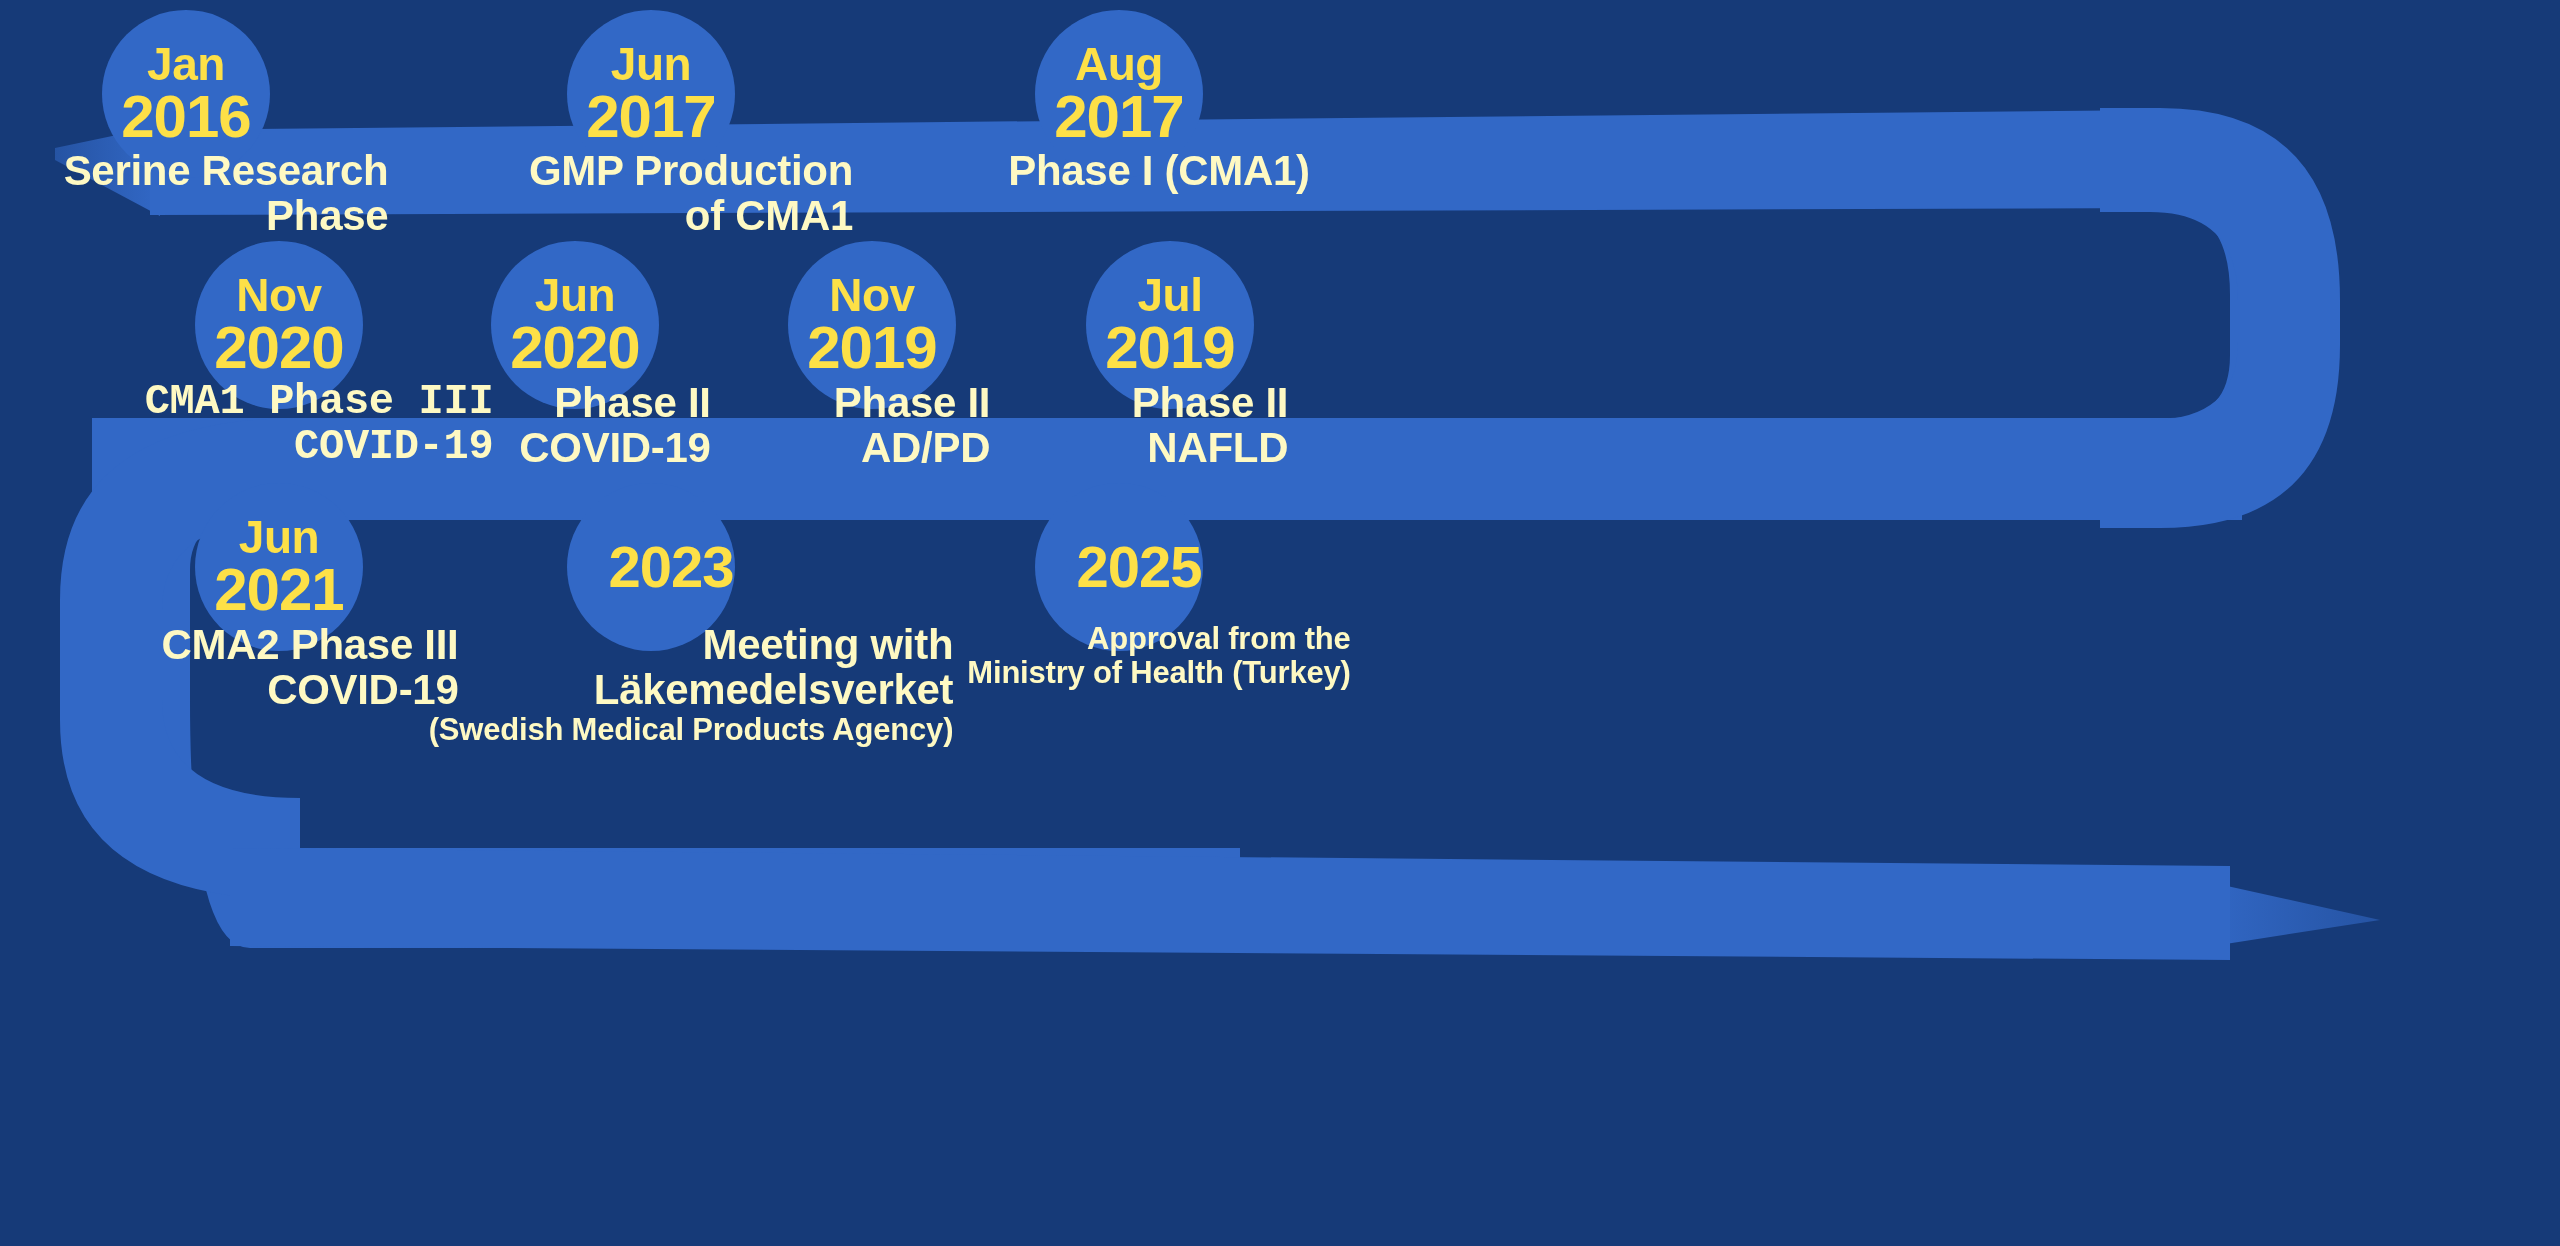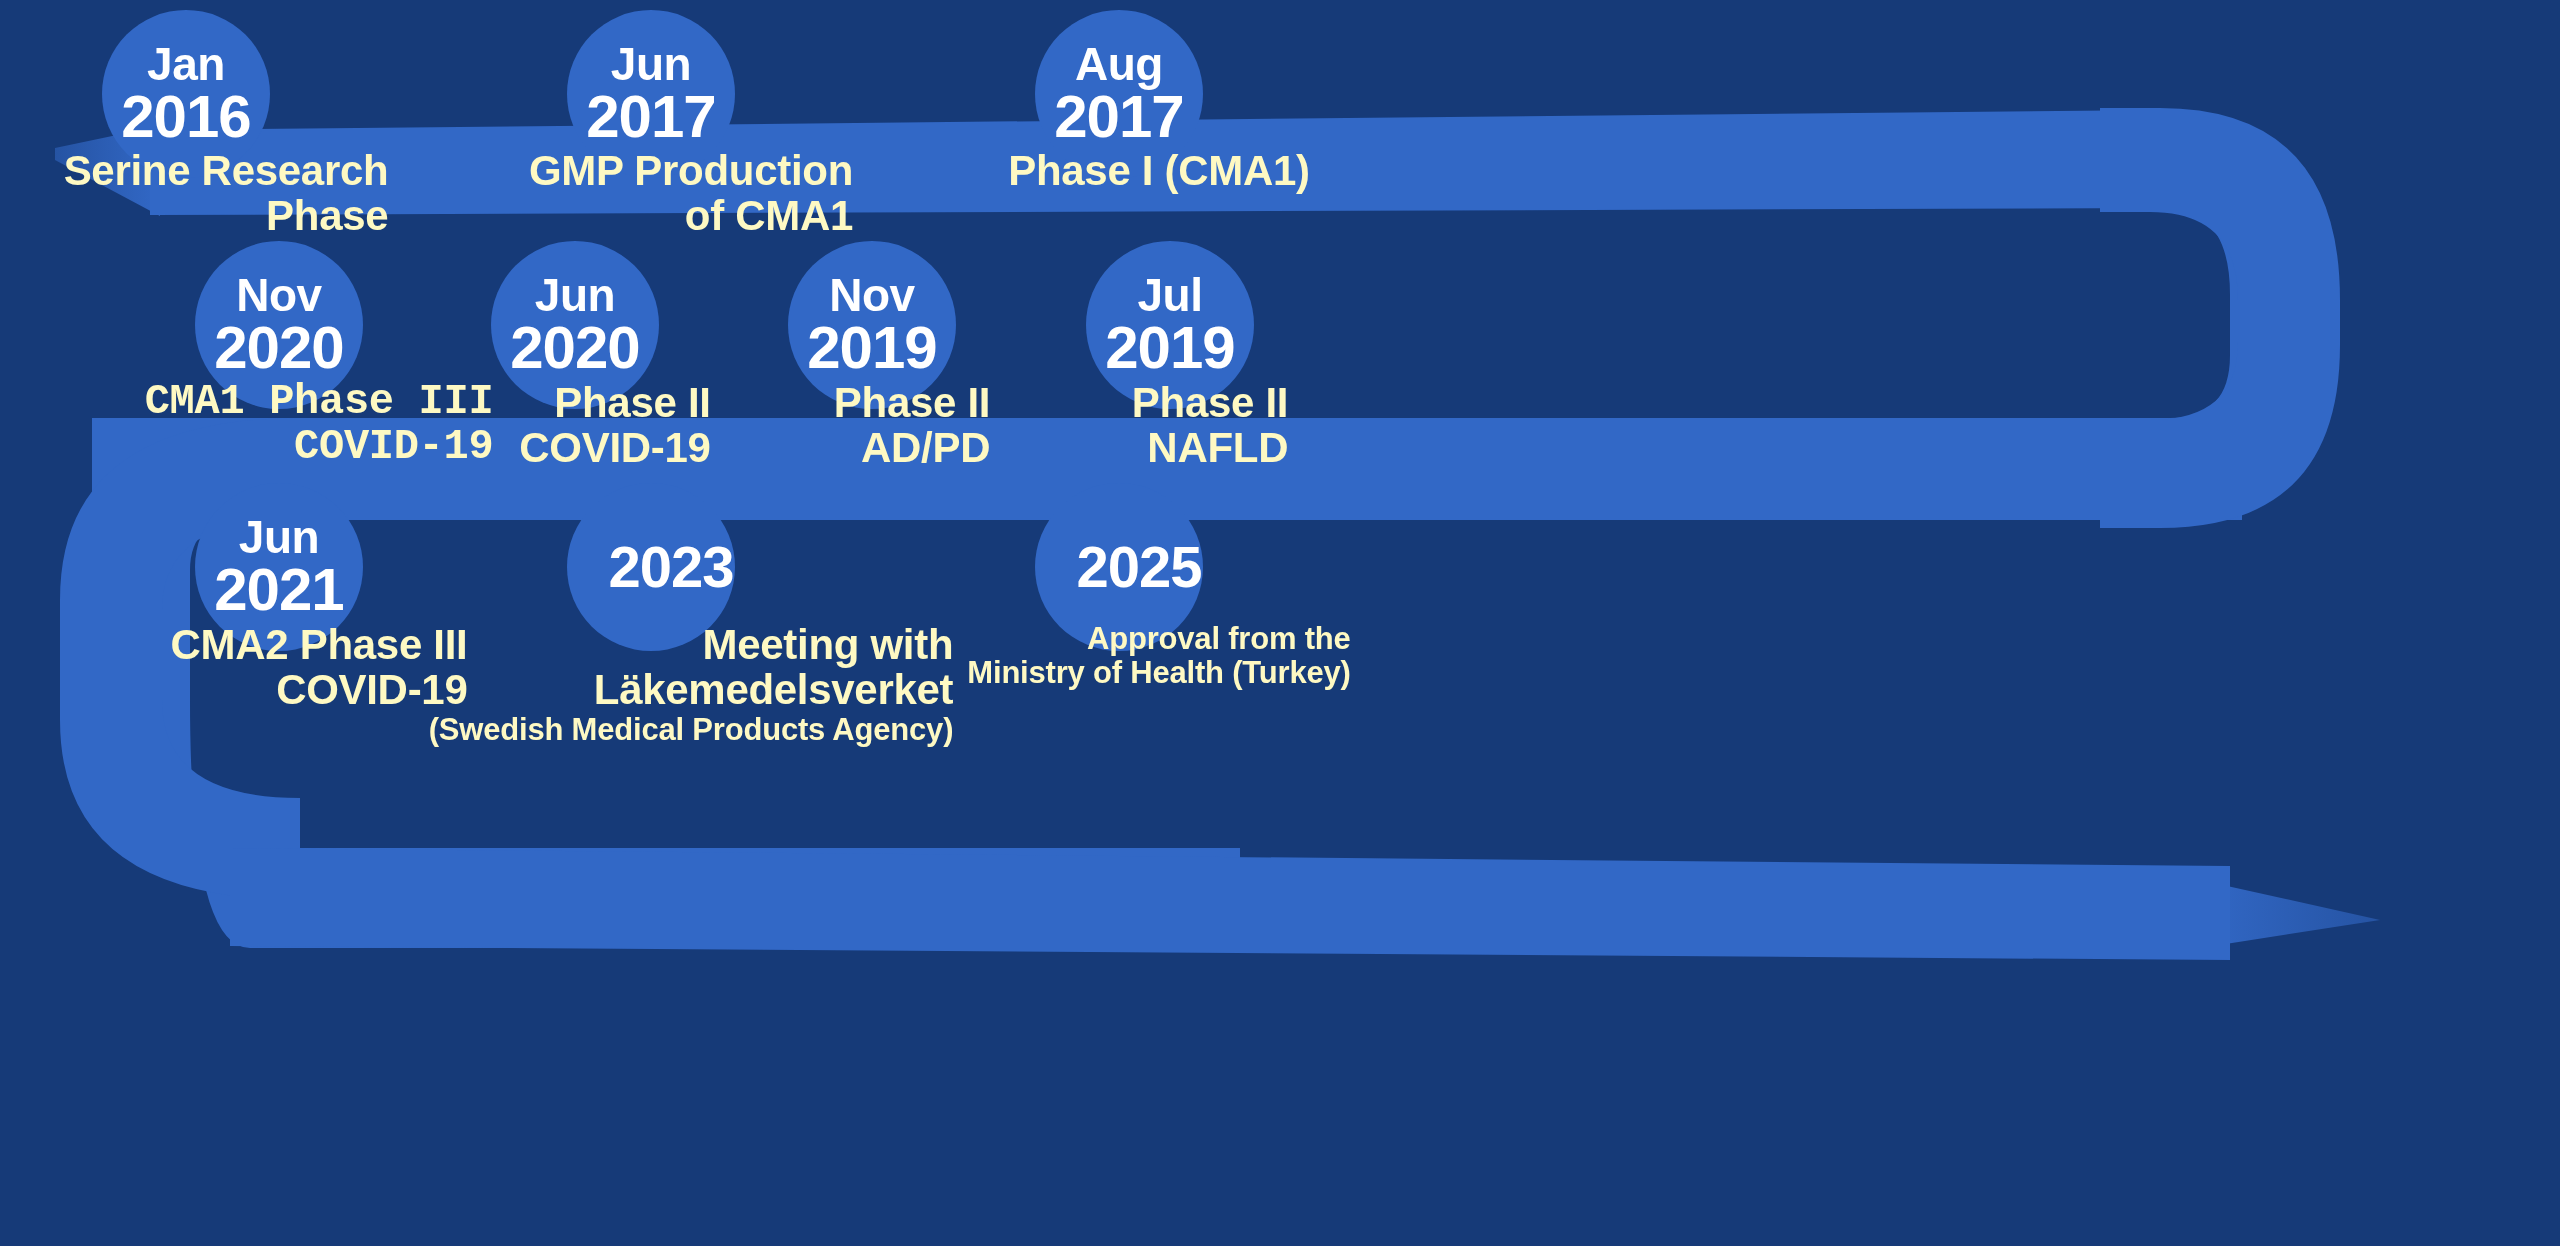--- a/index.html
+++ b/index.html
@@ -26,21 +26,21 @@
     position: absolute;
     transform: translate(-50%, -50%);
     width: 168px;
     height: 168px;
     border-radius: 50%;
     background: #3268c6;
     display: flex;
     flex-direction: column;
     align-items: center;
     justify-content: center;
-    color: #ffffff;
+    color: #fde047;
     line-height: 1.0;
   }
   .node .mon {
     font-size: 46px;
     font-weight: bold;
     letter-spacing: -0.5px;
   }
   .node .yr {
     font-size: 60px;
     font-weight: bold;
@@ -180,21 +180,21 @@
   <div class="label" style="left:575px; top:380px;">
     <div class="main">Phase II</div>
     <div class="main">COVID-19</div>
   </div>
 
   <div class="label" style="left:279px; top:380px;font-family:Liberation Mono, monospace;">
     <div class="main">CMA1 Phase III</div>
     <div class="main">COVID-19</div>
   </div>
 
-  <div class="label" style="left:279px; top:622px;">
+  <div class="label" style="left:270px; top:622px;">
     <div class="main">CMA2 Phase III</div>
     <div class="main">COVID-19</div>
   </div>
 
   <div class="label" style="left:651px; top:622px;">
     <div class="main">Meeting with</div>
     <div class="main">Läkemedelsverket</div>
     <div class="sub">(Swedish Medical Products Agency)</div>
   </div>
 

